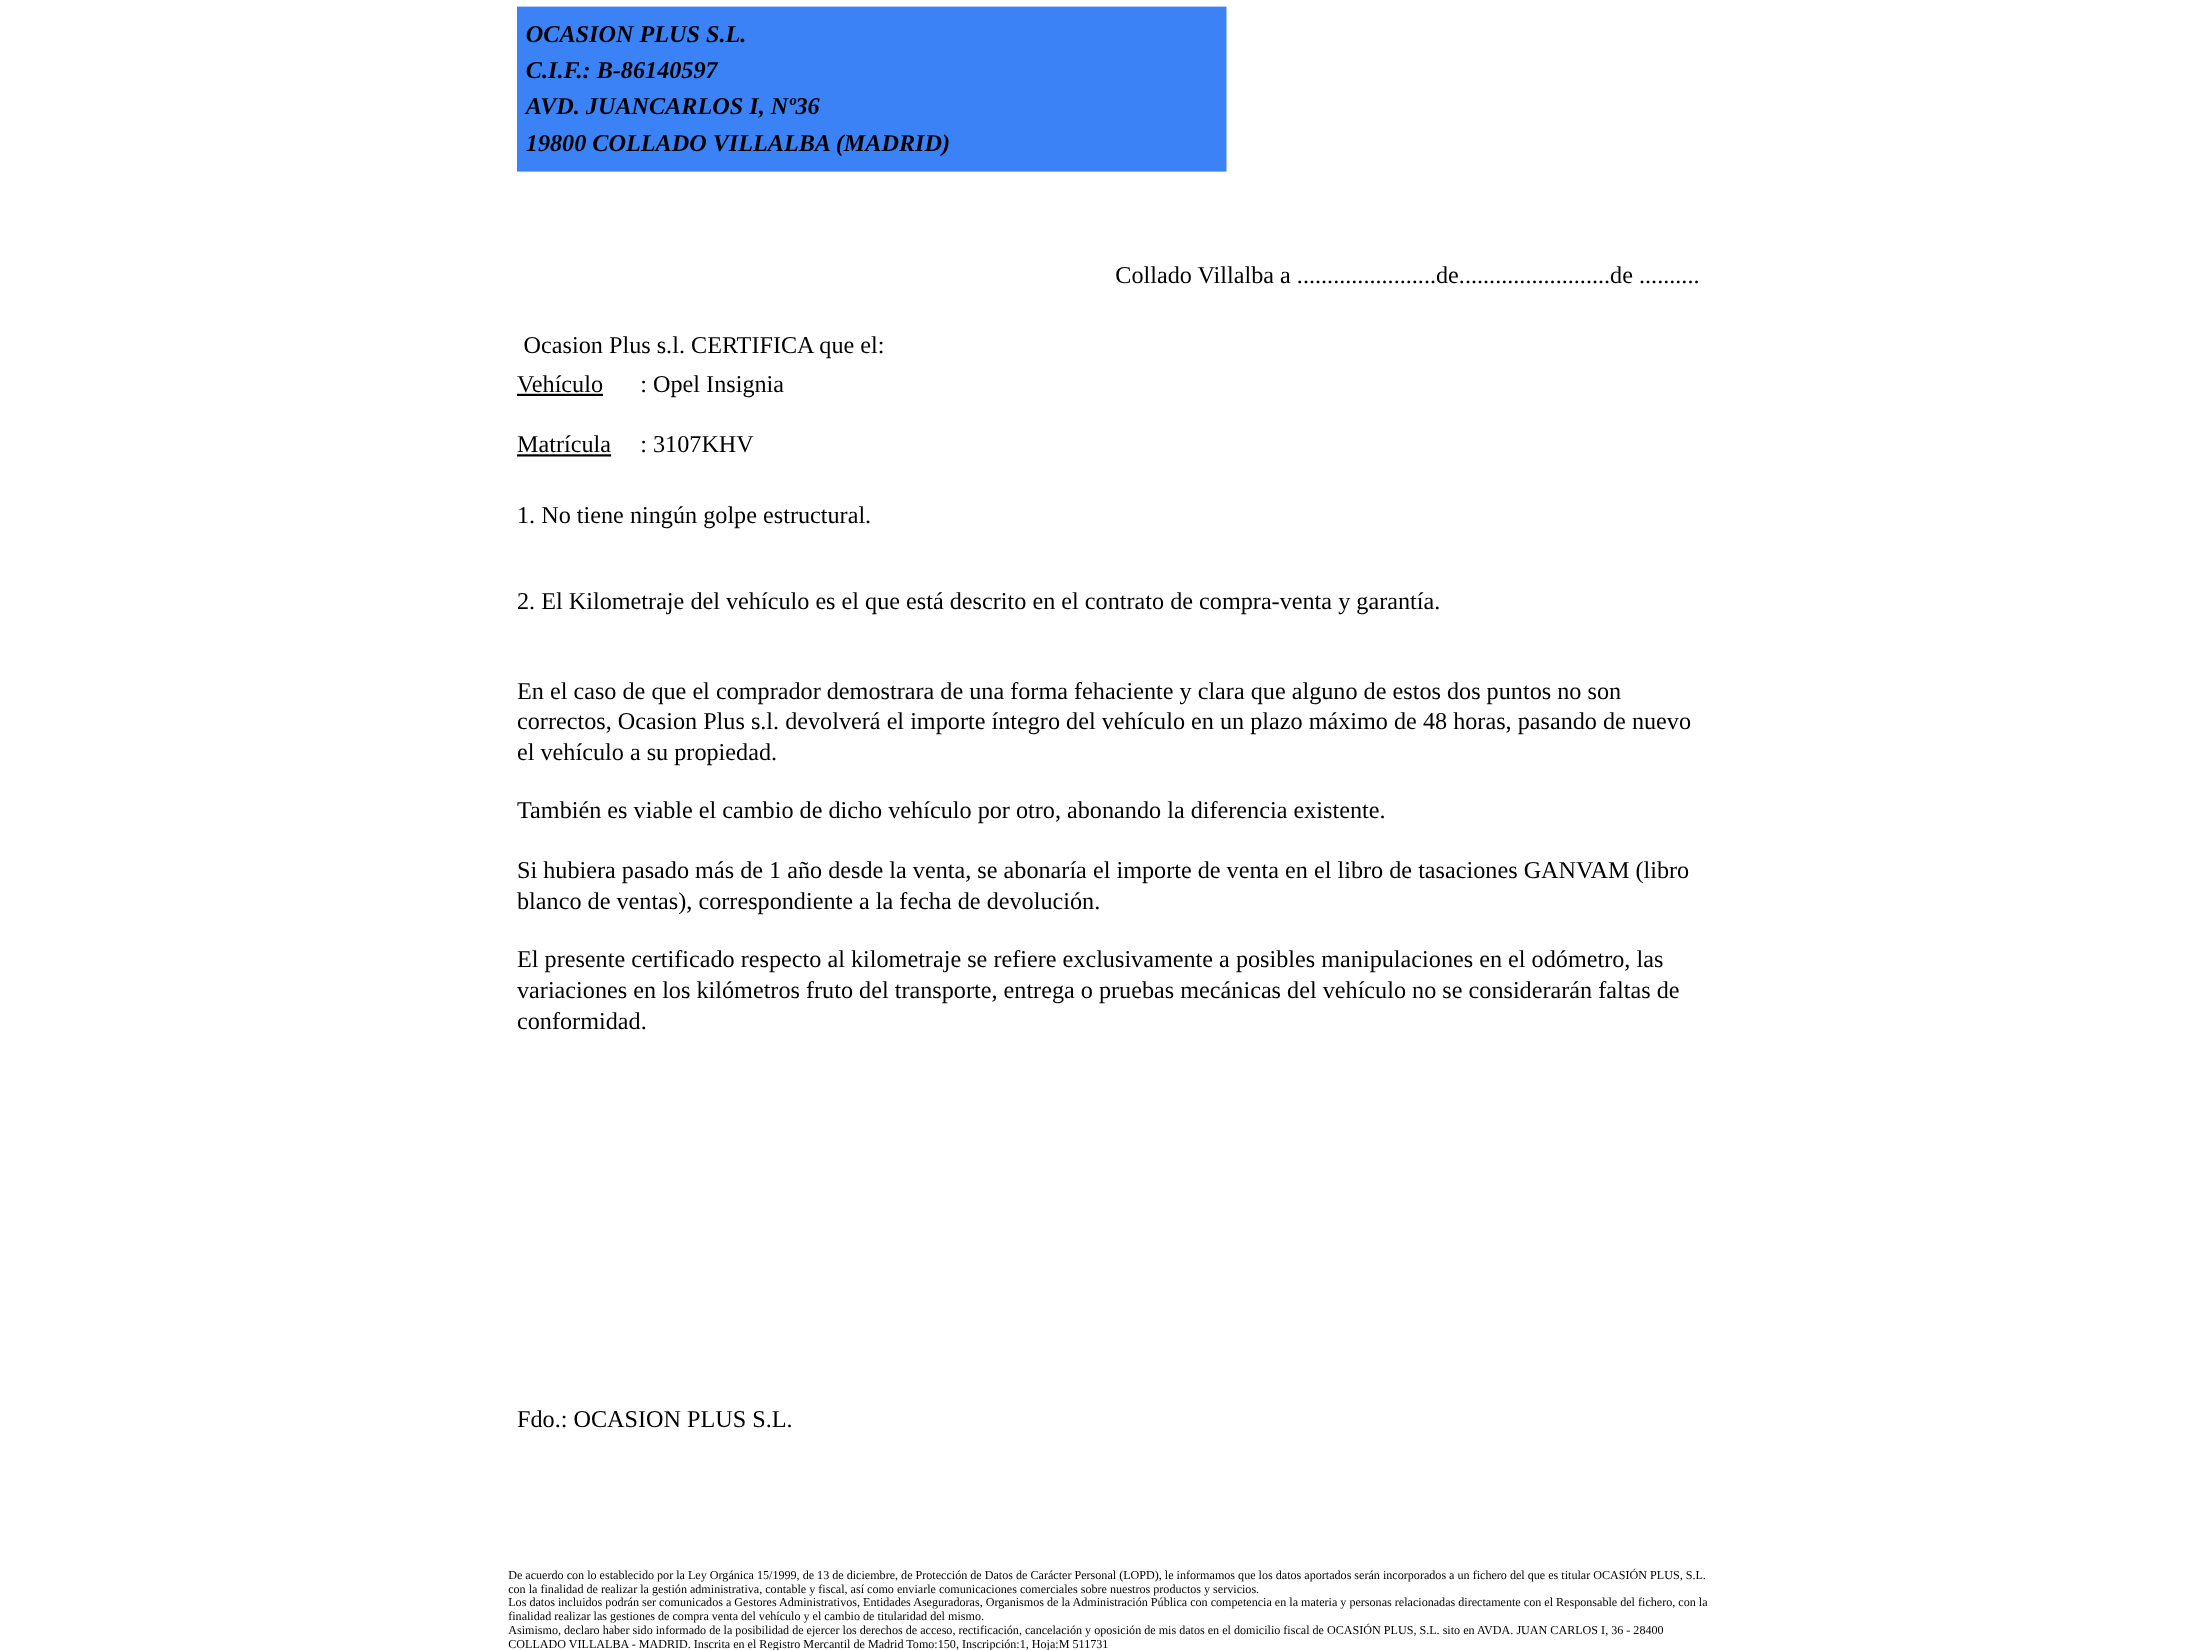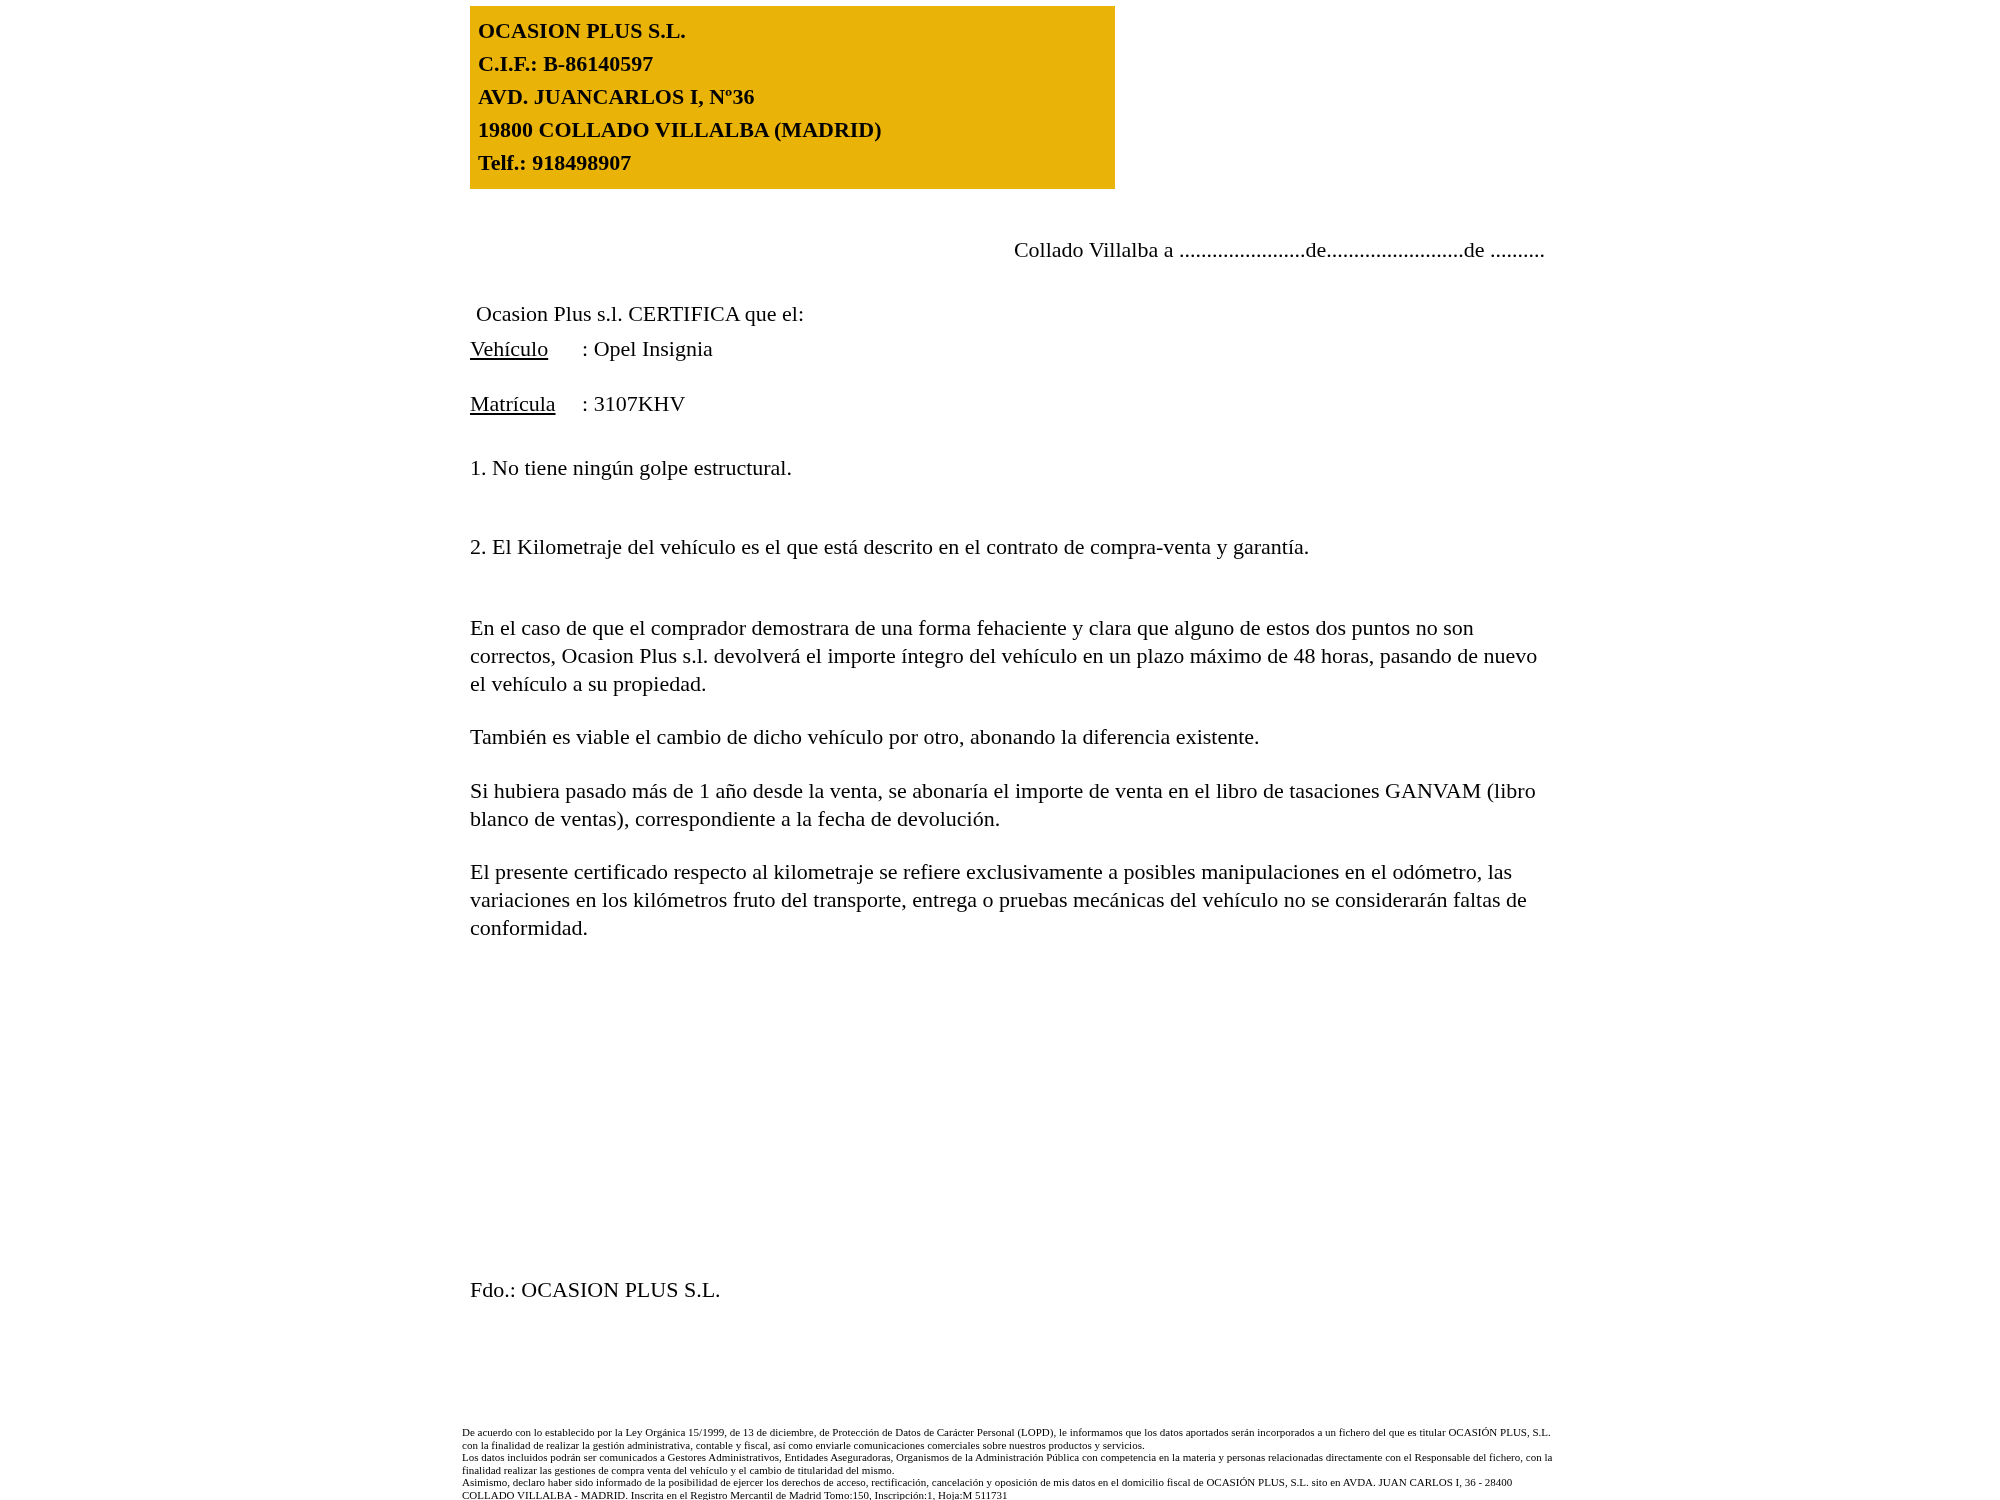--- a/index.html
+++ b/index.html
@@ -14,23 +14,24 @@
     background: #ffffff;
     font-family: "Liberation Serif", "DejaVu Serif", serif;
     color: #000000;
     overflow: hidden;
   }
   .company-header {
     position: absolute;
     left: 470px;
     top: 6px;
     width: 645px;
-    background: #eab308;
+    background: #3b82f6;
     padding: 8px 10px 10px 8px;
     box-sizing: border-box;
+    font-style: italic;
   }
   .company-header div {
     font-weight: bold;
     font-size: 22px;
     line-height: 33px;
     white-space: nowrap;
   }
   .content-col {
     position: absolute;
     left: 470px;
@@ -94,21 +95,20 @@
 </head>
 <body>
 
 <div class="page">
 
   <div class="company-header">
     <div>OCASION PLUS S.L.</div>
     <div>C.I.F.: B-86140597</div>
     <div>AVD. JUANCARLOS I, Nº36</div>
     <div>19800 COLLADO VILLALBA (MADRID)</div>
-    <div>Telf.: 918498907</div>
   </div>
 
   <div class="content-col date-line">Collado Villalba a .......................de.........................de ..........</div>
 
   <div class="content-col certifica">Ocasion Plus s.l. CERTIFICA que el:</div>
 
   <div class="content-col kv-row kv-vehicle">
     <span class="kv-label">Vehículo</span><span>:</span>
     <span>Opel Insignia</span>
   </div>

